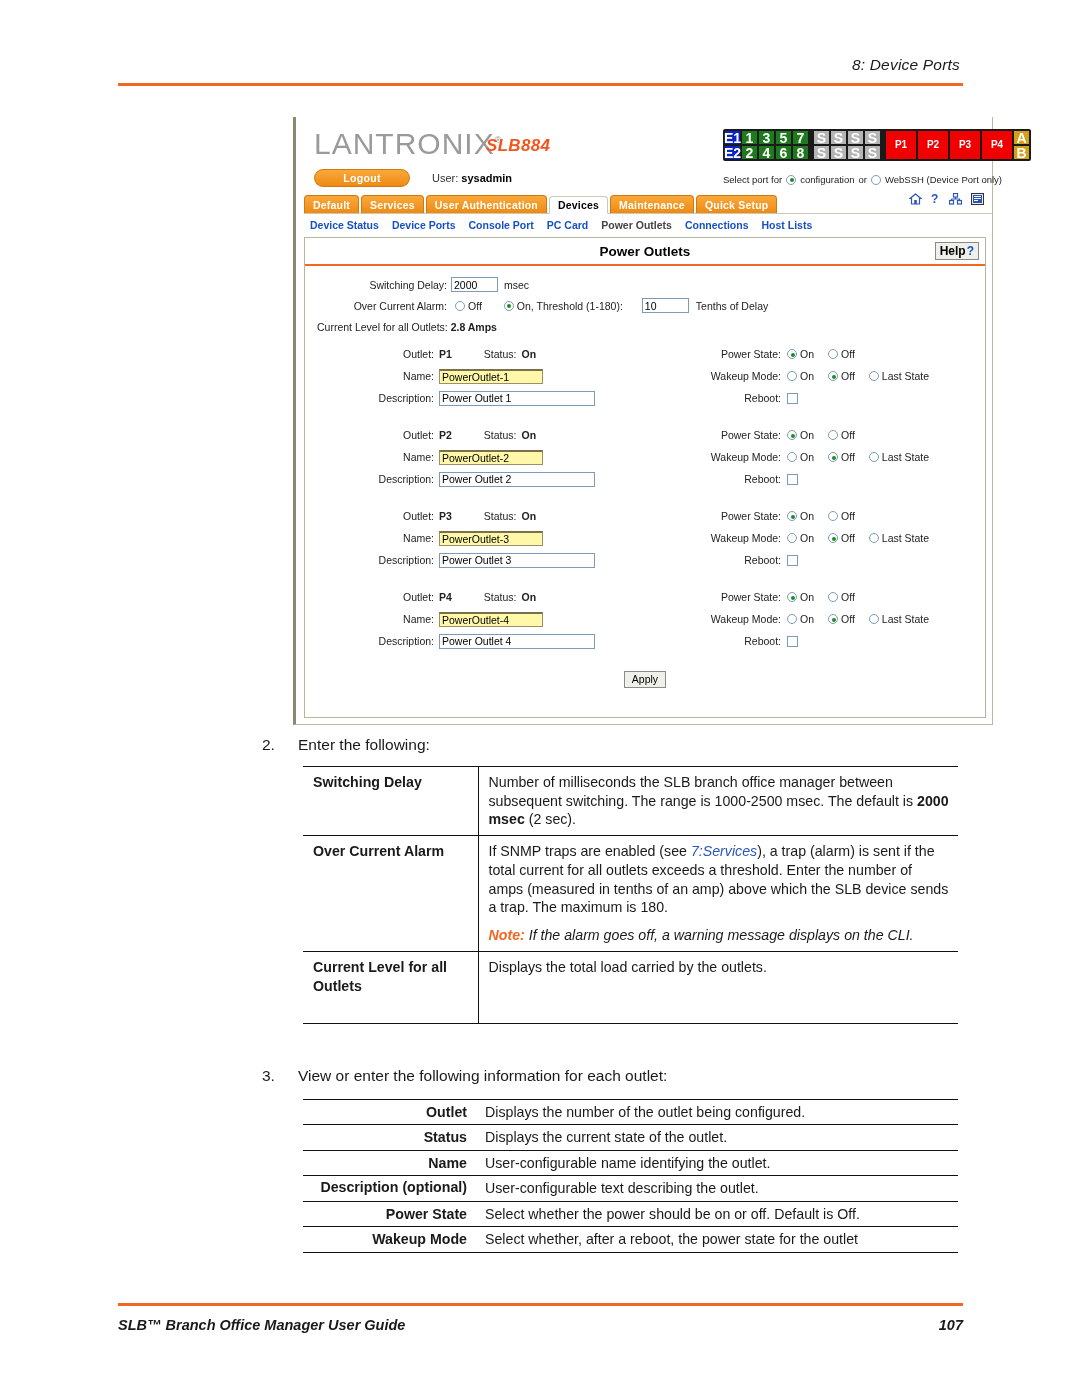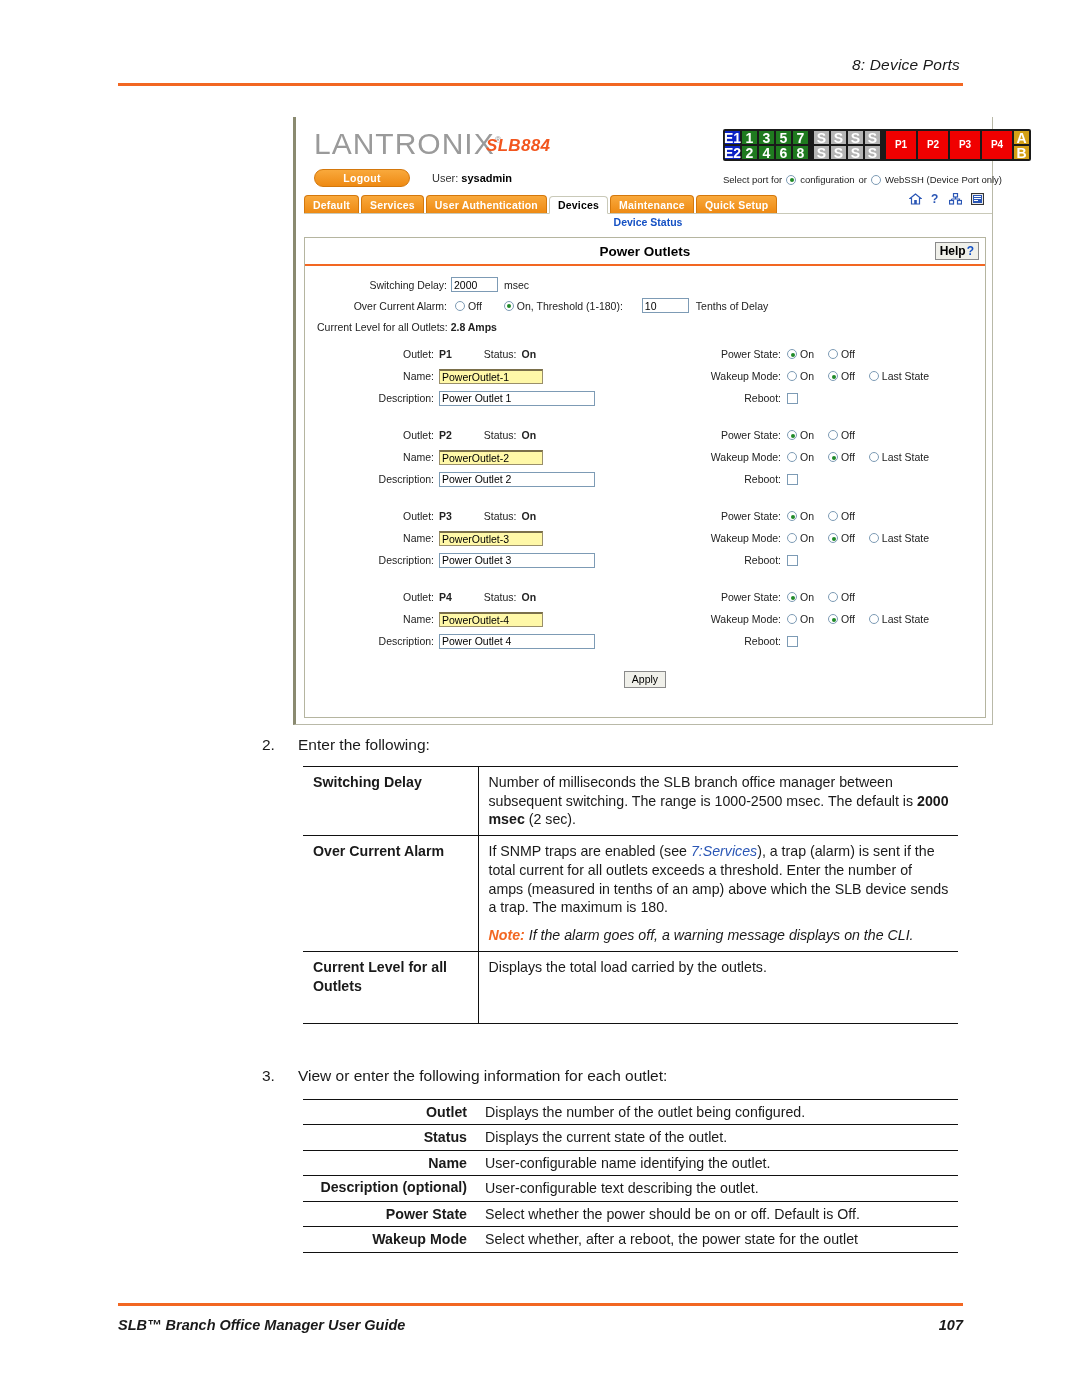--- a/index.html
+++ b/index.html
@@ -123,21 +123,21 @@
   .navicons {
     position:absolute; right:8px; top:76px;
     display:flex; gap:9px; align-items:center; color:#2a56b5;
   }
   .navicons svg { display:block; }
 
   
   .subnav {
     position:absolute; left:14px; top:99px; right:6px; height:17px;
     display:flex; gap:13px; align-items:center;
-    font-size:10.5px; font-weight:bold;flex-direction:column;
+    font-size:10.5px; font-weight:bold;
   }
   .subnav a { color:#1551C4; text-decoration:none; }
   .subnav a.current { color:#444; }
 
   
   .panel {
     position:absolute; left:8px; top:120px; right:6px; bottom:6px;
     border:1px solid #b5b5a0; background:#fff;
   }
   .panel-title-bar {

